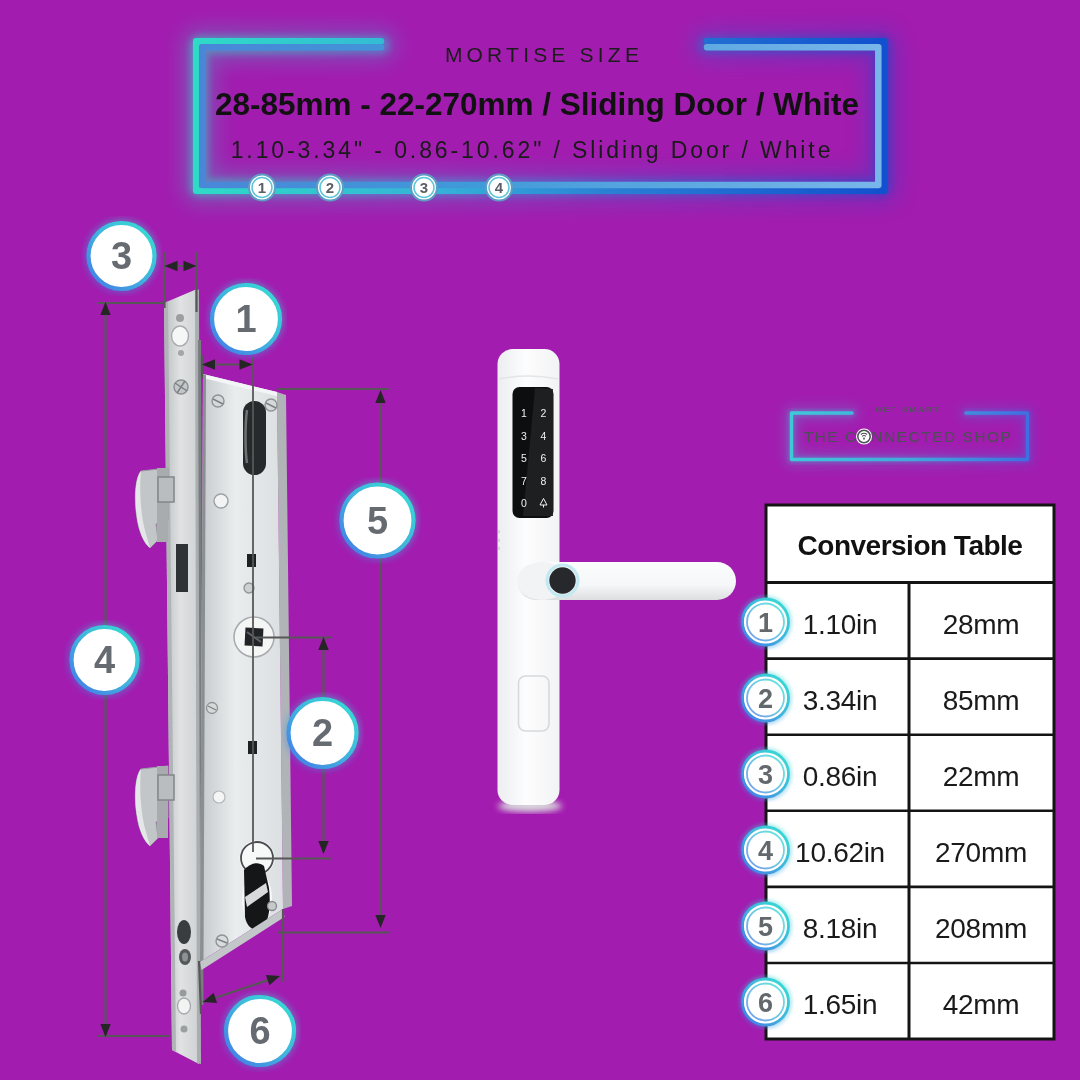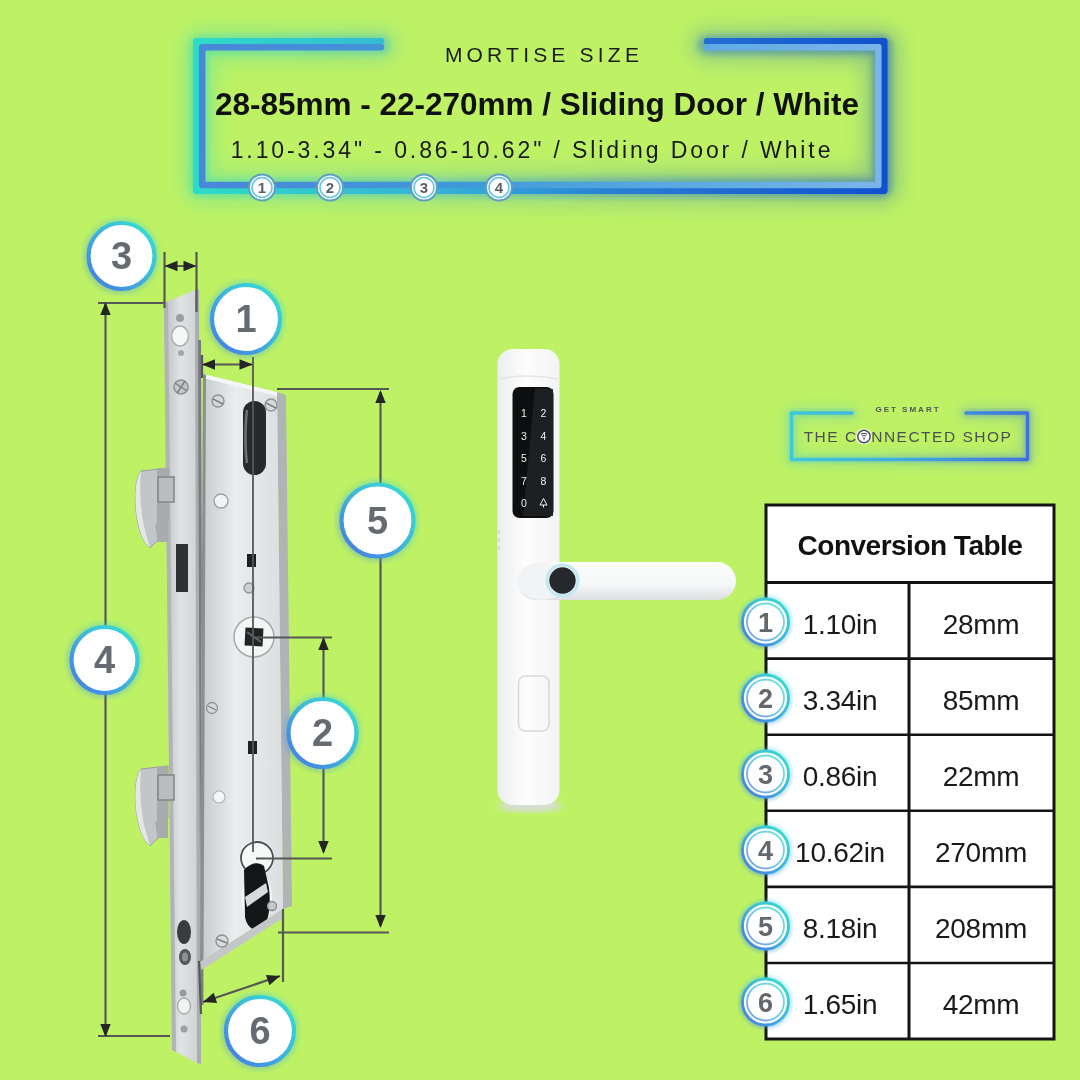--- a/index.html
+++ b/index.html
@@ -1,16 +1,16 @@
 <!DOCTYPE html>
 <html><head>
 <meta charset="utf-8">
 <style>
   html,body{margin:0;padding:0;background:#ffffff;}
-  #page{width:1080px;height:1080px;position:relative;overflow:hidden;background:#bef264;
+  #page{width:1080px;height:1080px;position:relative;overflow:hidden;background:#a21caf;
         font-family:"Liberation Sans", sans-serif;}
   svg text{font-family:"Liberation Sans", sans-serif;}
 </style>
 </head>
 <body>
 <div id="page">
 <svg width="1080" height="1080" viewBox="0 0 1080 1080" xmlns="http://www.w3.org/2000/svg">
 <defs>
   <linearGradient id="gradOuter" gradientUnits="userSpaceOnUse" x1="196" y1="0" x2="885" y2="0">
     <stop offset="0" stop-color="#2edbc6"></stop>

